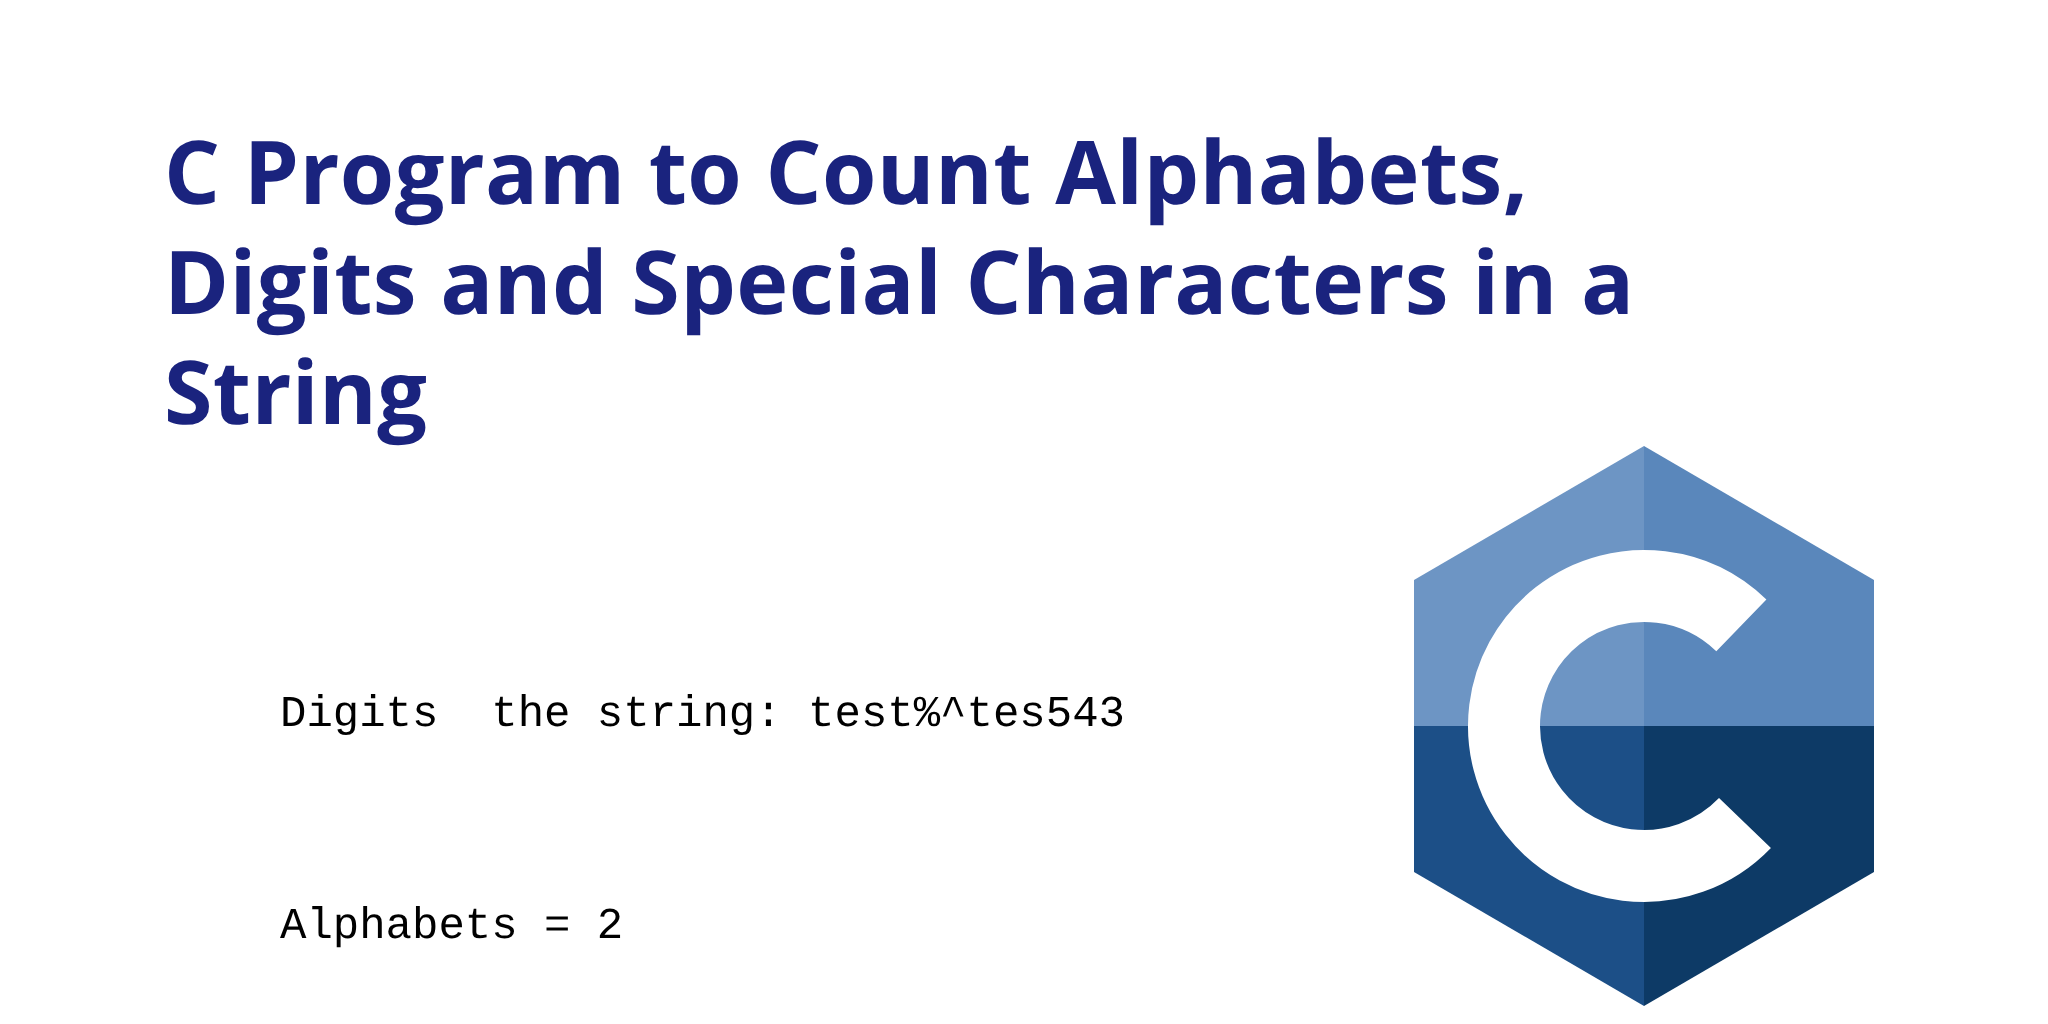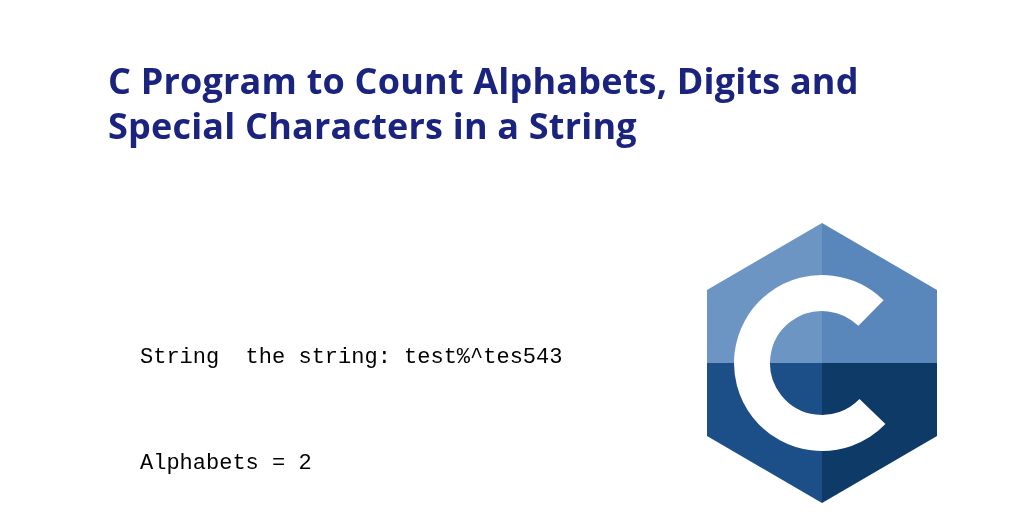--- a/index.html
+++ b/index.html
@@ -1,24 +1,24 @@
 <!DOCTYPE html>
 <html><head>
 <meta charset="utf-8">
 <style>
   * { margin: 0; padding: 0; box-sizing: border-box; }
   html, body { width: 1024px; height: 512px; background: #ffffff; font-family: "Segoe UI", "Open Sans", Arial, sans-serif; overflow: hidden; }
   .page { position: relative; width: 1024px; height: 512px; }
   .title {
     position: absolute;
-    left: 108px;
+    left: 82px;
     top: 58px;
     width: 820px;
     font-weight: 700;
-    font-size: 36px;
+    font-size: 44px;
     line-height: 1.25;
     color: #1a237e;
     letter-spacing: 0.2px;
   }
   .console {
     position: absolute;
     left: 140px;
     top: 270px;
     font-family: "Courier New", Courier, monospace;
     font-size: 22px;
@@ -36,21 +36,21 @@
   .logo svg { width: 100%; height: 100%; display: block; }
 </style>
 </head>
 <body>
 
 <div class="page">
 
   <h1 class="title">C Program to Count Alphabets, Digits and Special Characters in a String</h1>
 
   <div class="console">
-    <div>String  the string: test%^tes543</div>
+    <div>Digits  the string: test%^tes543</div>
     <div>Alphabets = 2</div>
     
     
   </div>
 
   <div class="logo">
     <svg viewBox="0 0 260 290" xmlns="http://www.w3.org/2000/svg">
 
       <g>
 

